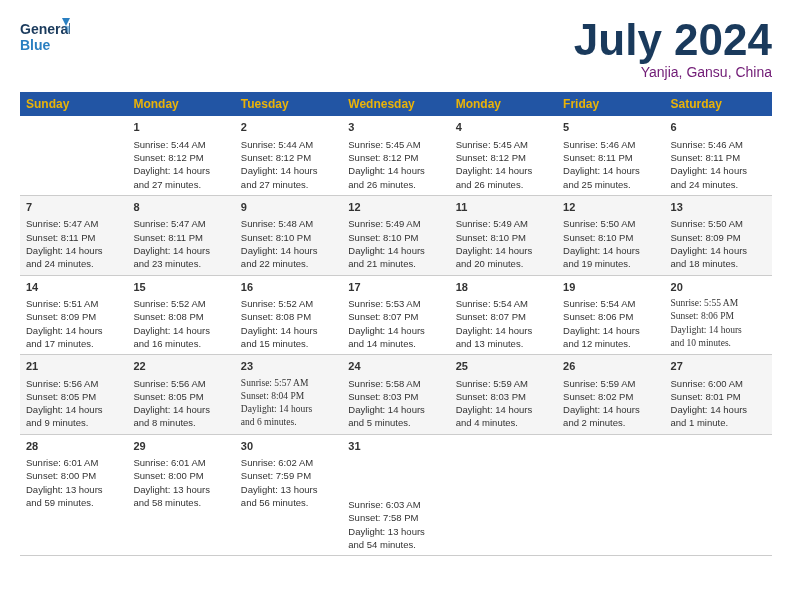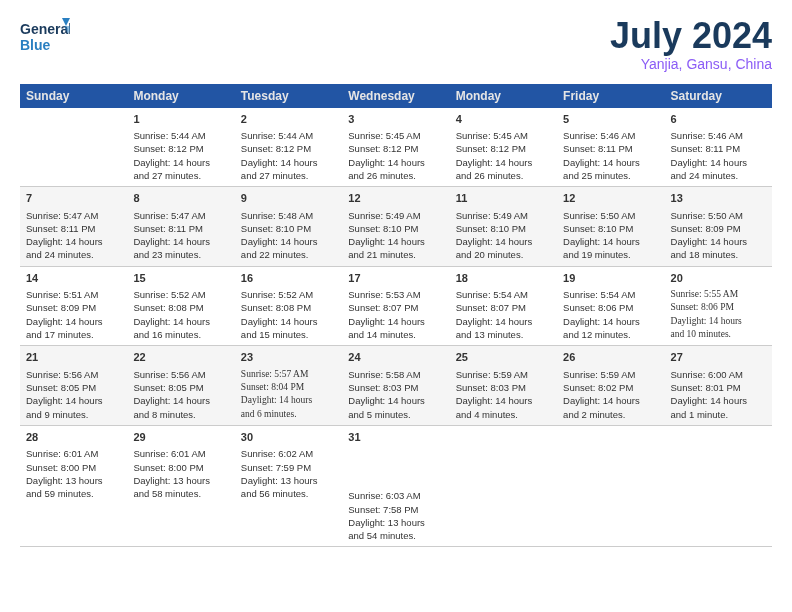--- a/index.html
+++ b/index.html
@@ -21,37 +21,37 @@
     }
     .logo {
       display: flex;
       align-items: center;
       gap: 4px;
     }
     .title-block {
       text-align: right;
     }
     .month-title {
-      font-size: 36px;
+      font-size: 44px;
       font-weight: bold;
       color: #1a3a5c;
       line-height: 1.1;
     }
     .location {
       font-size: 14px;
-      color: #8b5cf6;
+      color: #701a75;
     }
     table {
       width: 100%;
       border-collapse: collapse;
       font-size: 10px;
     }
     thead tr th {
       background-color: #2255a4;
-      color: #e5e5e5;
+      color: #eab308;
       text-align: left;
       padding: 5px 6px;
       font-size: 12px;
       font-weight: bold;
     }
     tbody tr {
       border-bottom: 1px solid #ccc;
     }
     tbody tr:nth-child(odd) {
       background-color: #fff;

